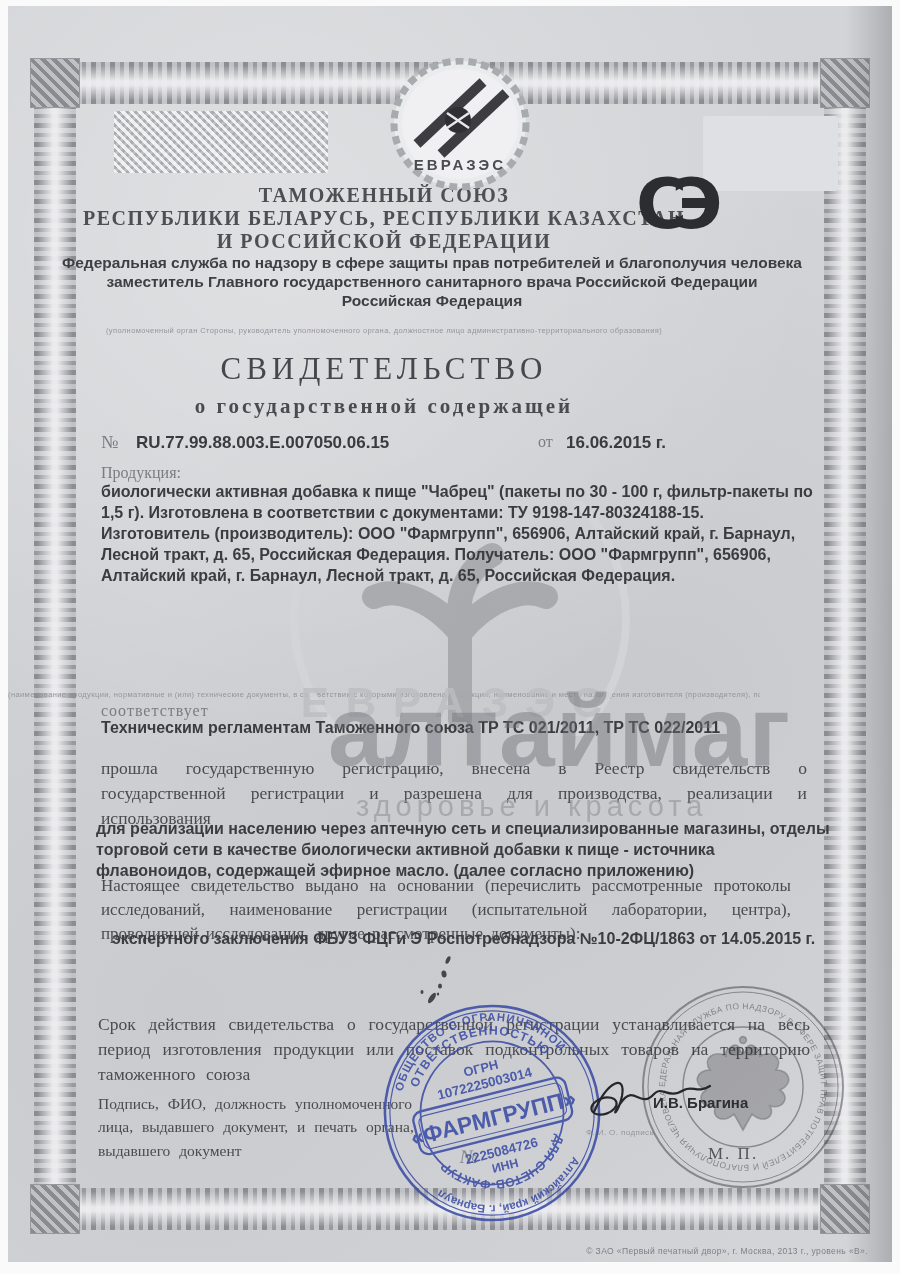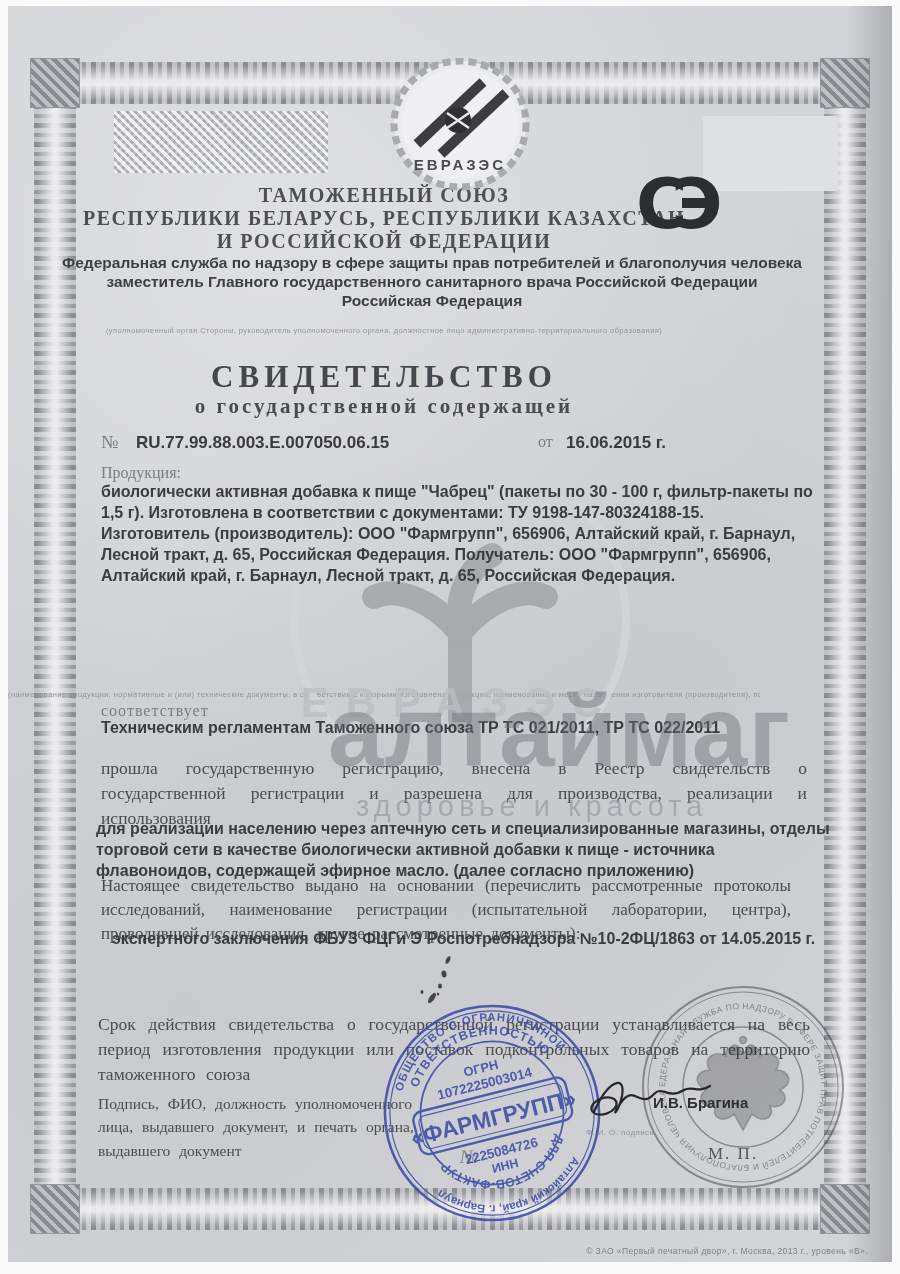--- a/index.html
+++ b/index.html
@@ -67,21 +67,21 @@
   <div class="abs z3" style="left:628px;top:112px;font-size:70px;font-weight:700;color:#2c2d31;letter-spacing:-16px;font-family:'DejaVu Sans',sans-serif;margin-top:45px;">СЭ</div>
 
   <div class="abs center serif union" style="top:178px;">ТАМОЖЕННЫЙ СОЮЗ</div>
   <div class="abs center serif union" style="top:201px;">РЕСПУБЛИКИ БЕЛАРУСЬ, РЕСПУБЛИКИ КАЗАХСТАН</div>
   <div class="abs center serif union" style="top:224px;">И РОССИЙСКОЙ ФЕДЕРАЦИИ</div>
   <div class="abs center auth" style="top:248px;">Федеральная служба по надзору в сфере защиты прав потребителей и благополучия человека</div>
   <div class="abs center auth" style="top:267px;">заместитель Главного государственного санитарного врача Российской Федерации</div>
   <div class="abs center auth" style="top:286px;">Российская Федерация</div>
   <div class="abs center micro" style="top:320px;">(уполномоченный орган Стороны, руководитель уполномоченного органа, должностное лицо административно-территориального образования)</div>
 
-  <div class="abs center serif" style="top:345px;font-size:31px;font-weight:700;letter-spacing:5px;color:#46474c;margin-top:8px;">СВИДЕТЕЛЬСТВО</div>
+  <div class="abs center serif" style="top:345px;font-size:31px;font-weight:400;letter-spacing:5px;color:#46474c;">СВИДЕТЕЛЬСТВО</div>
   <div class="abs center serif" style="top:388px;font-size:21px;font-weight:700;letter-spacing:3px;color:#4a4b50;">о государственной содержащей</div>
 
   <div class="abs serif faded" style="left:93px;top:426px;font-size:18px;">№</div>
   <div class="abs" style="left:128px;top:427px;font-size:17px;font-weight:700;color:#3a3b3f;">RU.77.99.88.003.E.007050.06.15</div>
   <div class="abs serif faded" style="left:530px;top:427px;font-size:16px;">от</div>
   <div class="abs" style="left:558px;top:427px;font-size:17px;font-weight:700;color:#3a3b3f;">16.06.2015 г.</div>
 
   <div class="abs serif faded z3" style="left:93px;top:458px;font-size:16px;">Продукция:</div>
   <div class="abs sansb z3" style="left:93px;top:475px;width:712px;">биологически активная добавка к пище "Чабрец" (пакеты по 30 - 100 г, фильтр-пакеты по 1,5 г). Изготовлена в соответствии с документами: ТУ 9198-147-80324188-15. Изготовитель (производитель): ООО "Фармгрупп", 656906, Алтайский край, г. Барнаул, Лесной тракт, д. 65, Российская Федерация. Получатель: ООО "Фармгрупп", 656906, Алтайский край, г. Барнаул, Лесной тракт, д. 65, Российская Федерация.</div>
 

